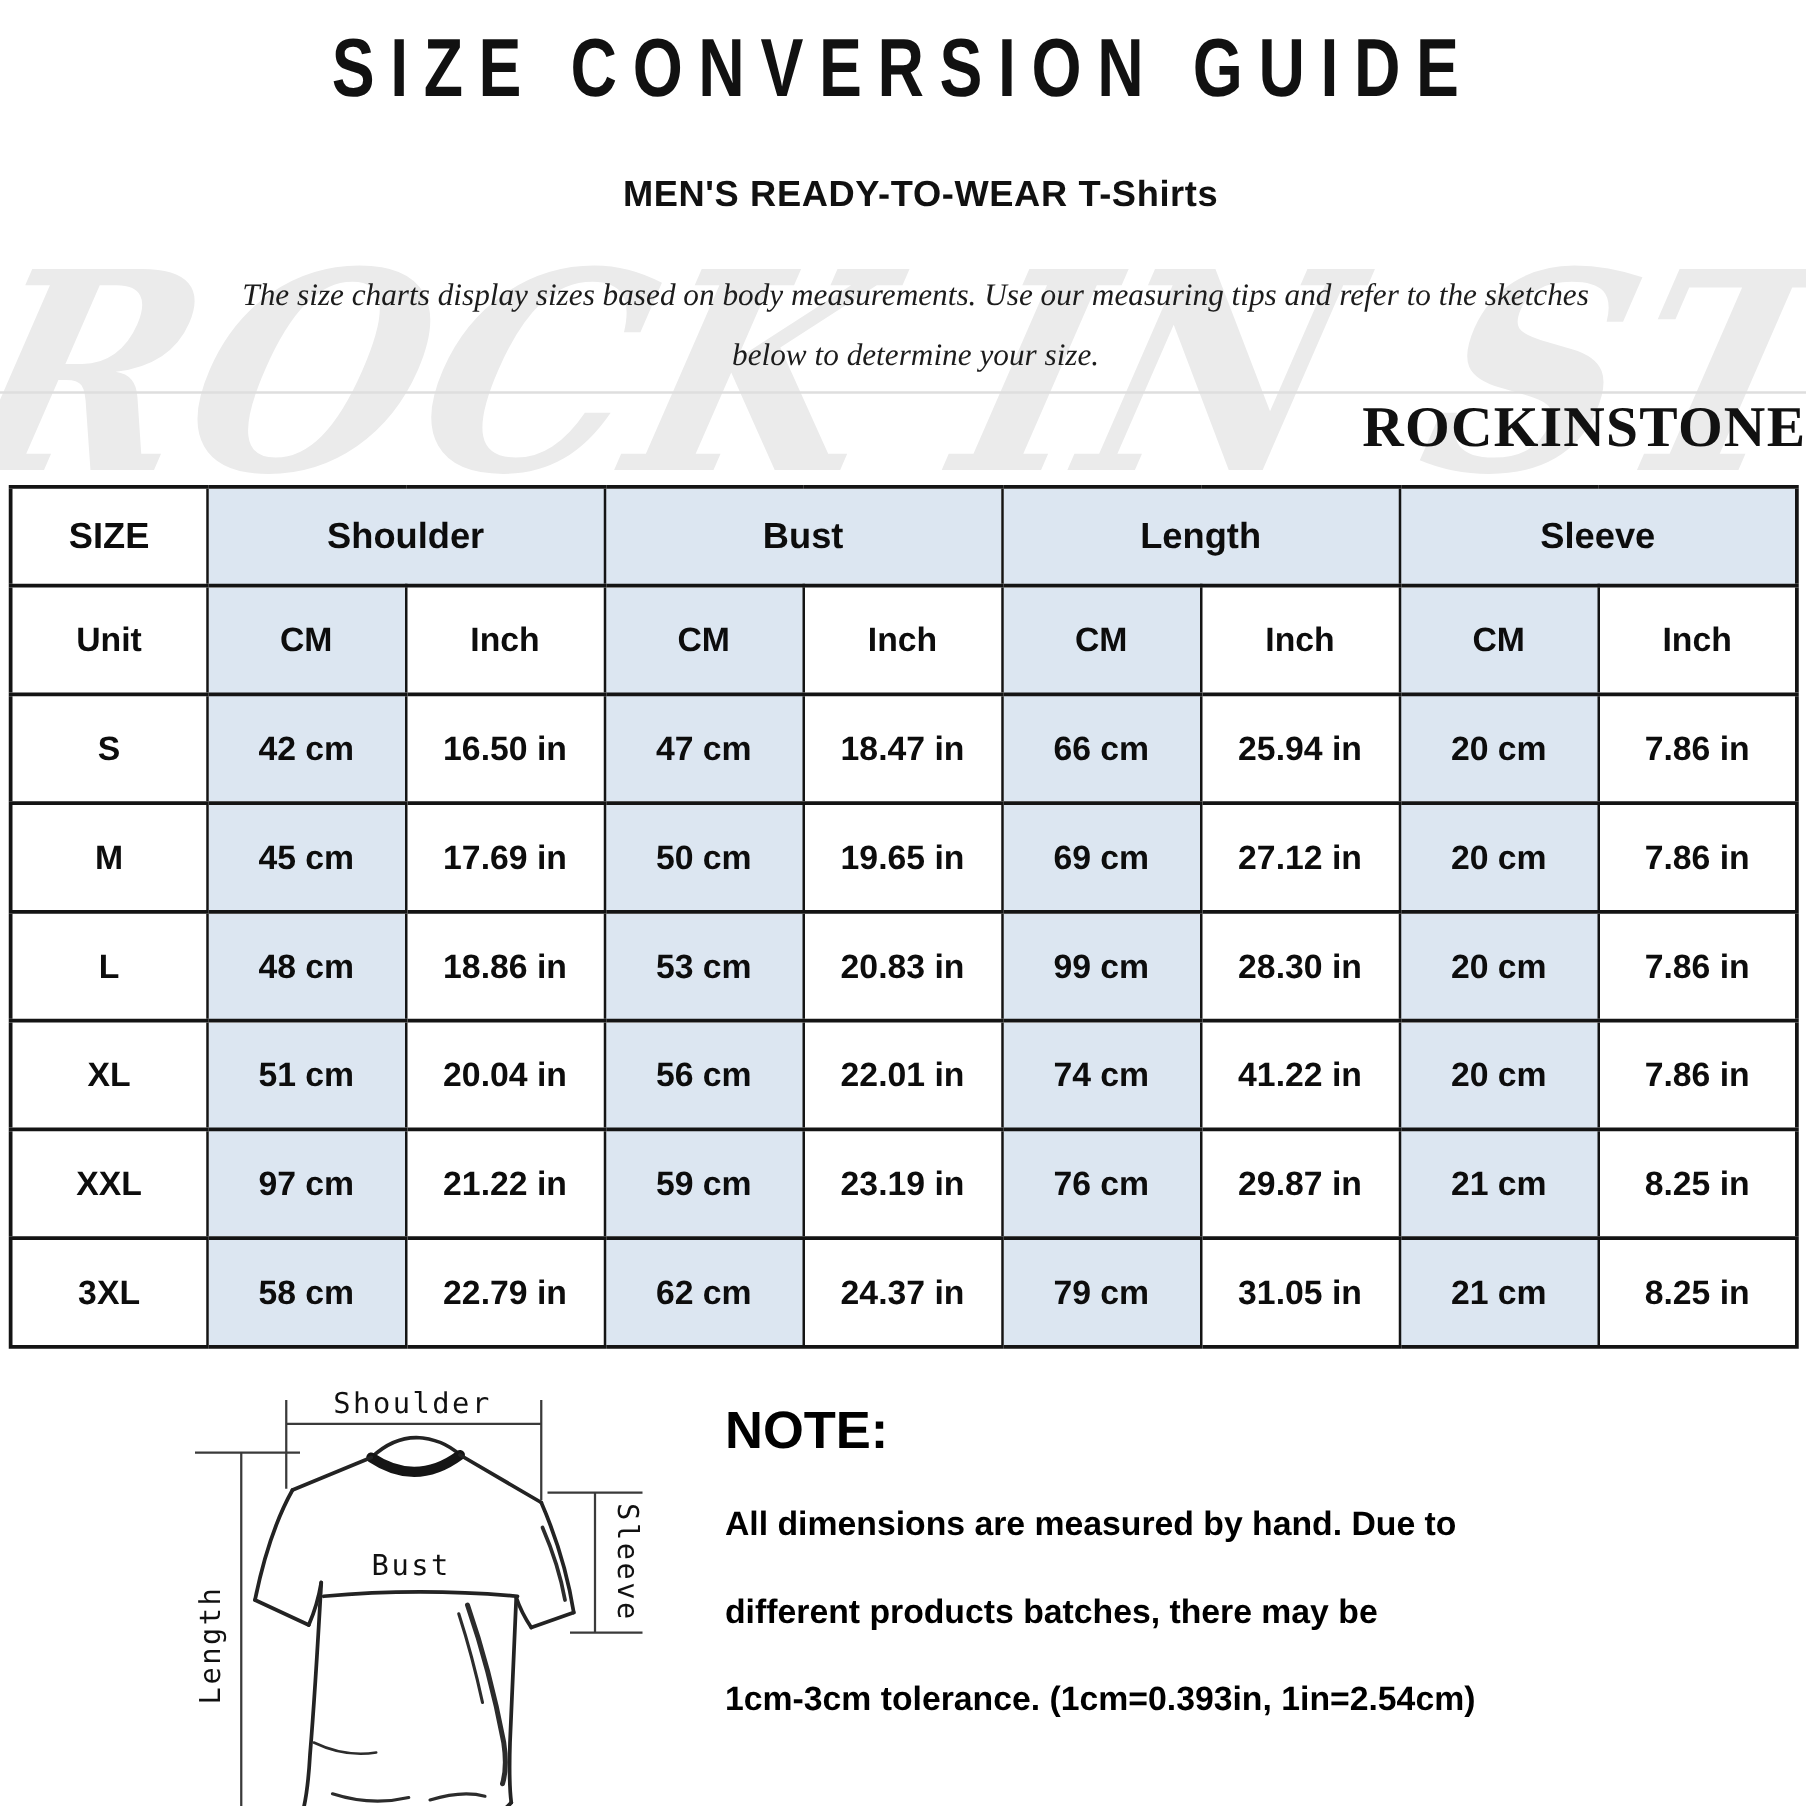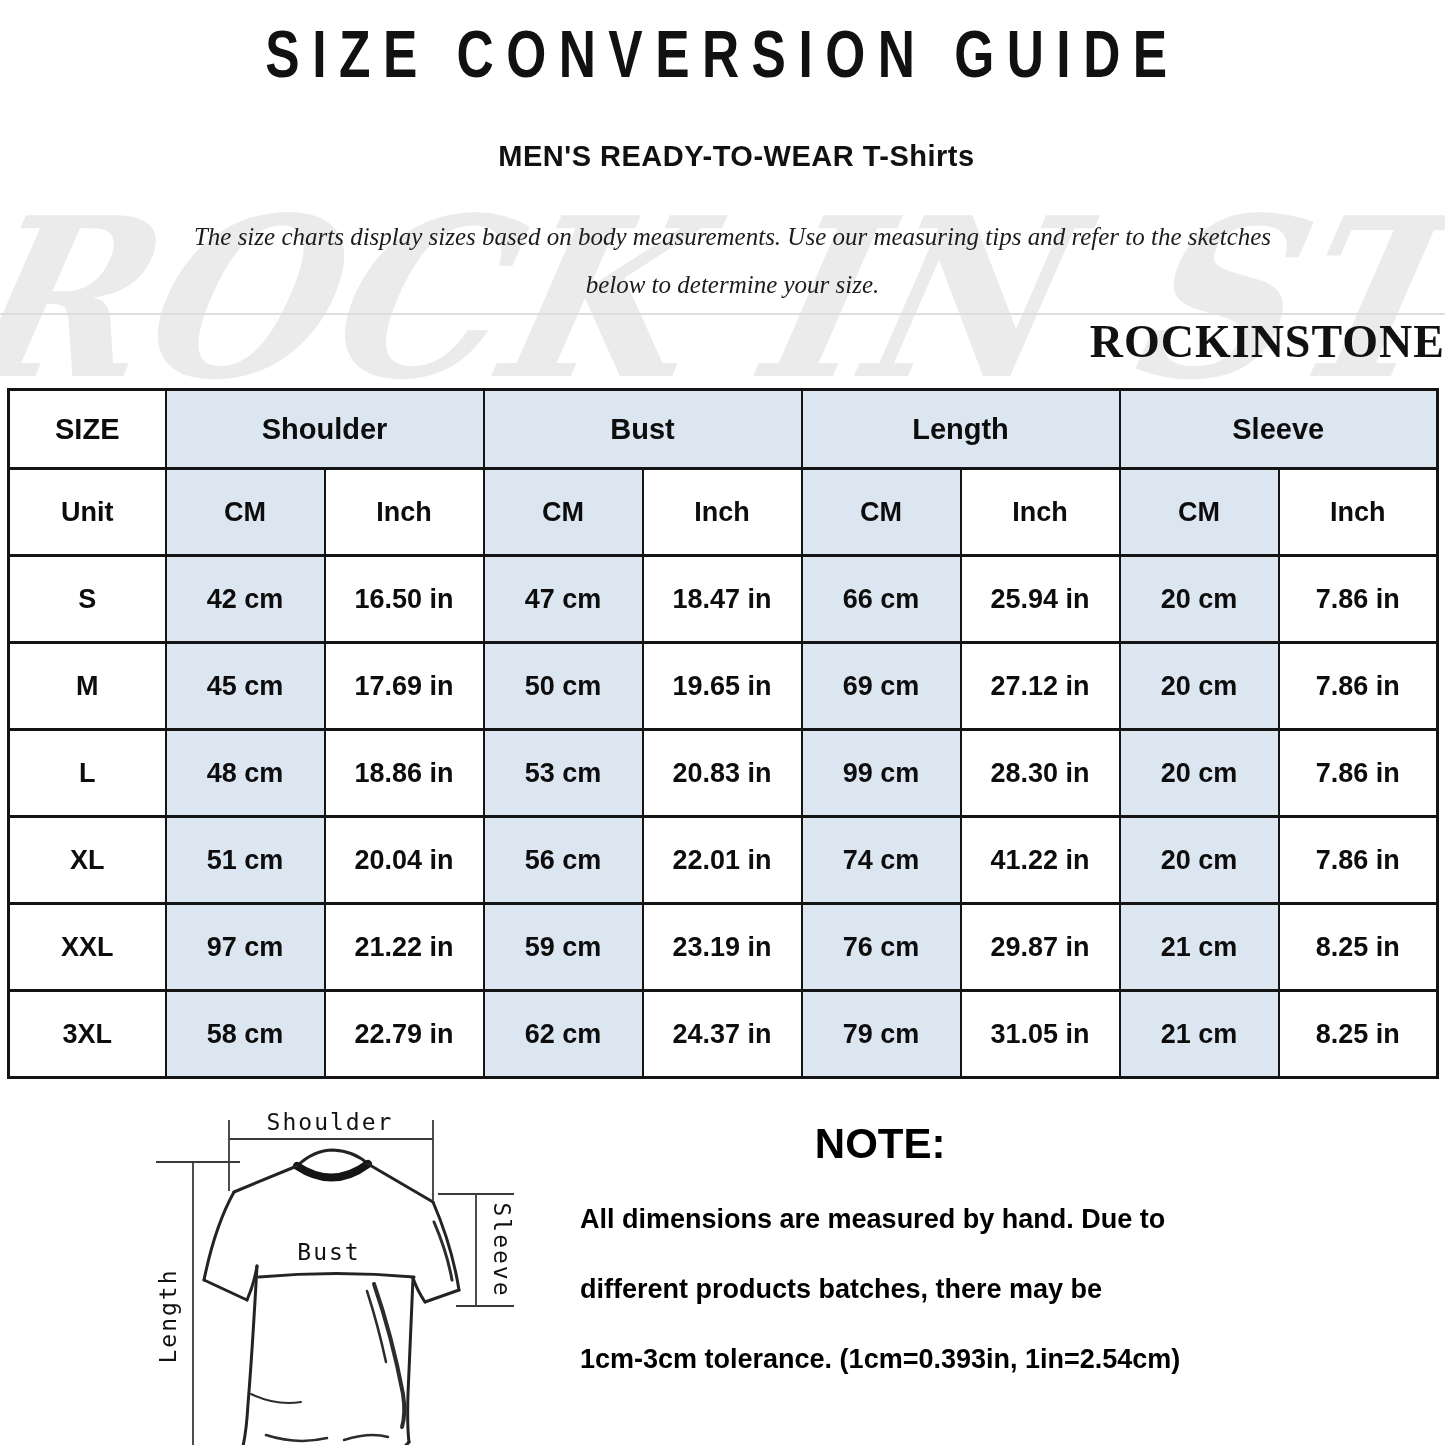--- a/index.html
+++ b/index.html
@@ -55,21 +55,21 @@
   table.size-table td.blue{background:#dce6f1;}
 
   
   .bottom{display:flex;align-items:flex-start;margin-top:6px;position:relative;z-index:1;}
   .diagram-wrap{margin-left:116px;flex:none;}
   .diagram-wrap svg{display:block;}
   .svg-label{
     font-family:"DejaVu Sans Mono",monospace;font-size:23px;fill:#111;letter-spacing:2px;
   }
   .note{margin-left:12px;margin-top:26px;font-weight:700;color:#000;}
-  .note-heading{font-size:42px;letter-spacing:0px;text-align:center;}
+  .note-heading{font-size:42px;letter-spacing:0px;}
   .note-line{font-size:27px;line-height:70px;letter-spacing:0px;white-space:nowrap;}
   .note-heading{margin-bottom:16px;}
 </style>
 </head>
 <body>
 
 <div class="page">
 
   <div class="watermark">ROCK IN STONE</div>
 

